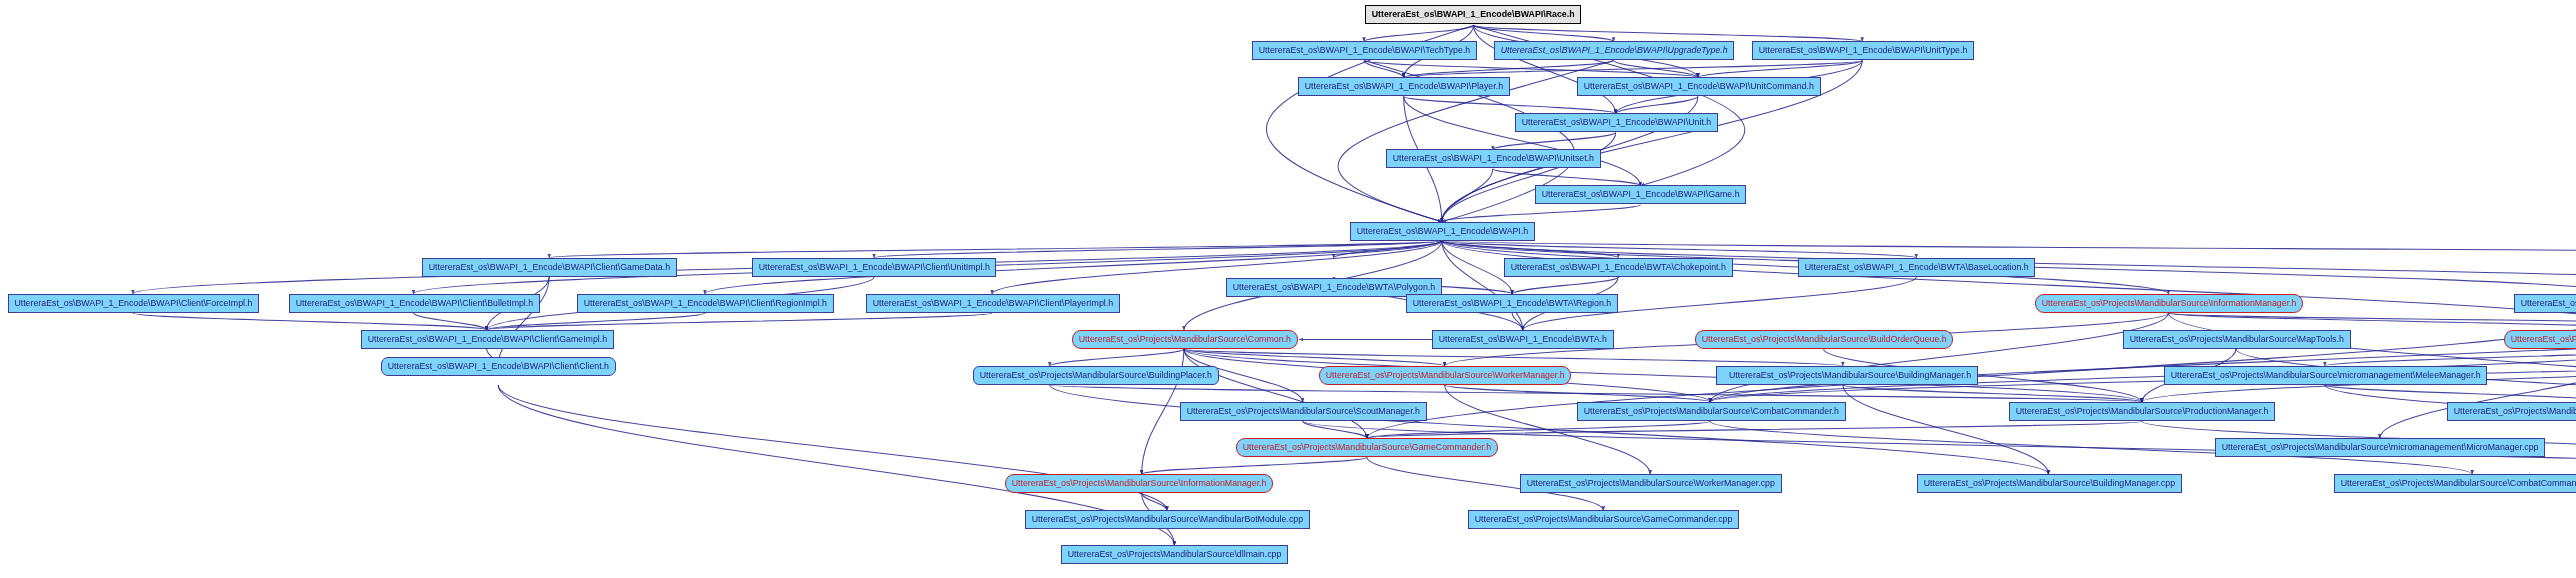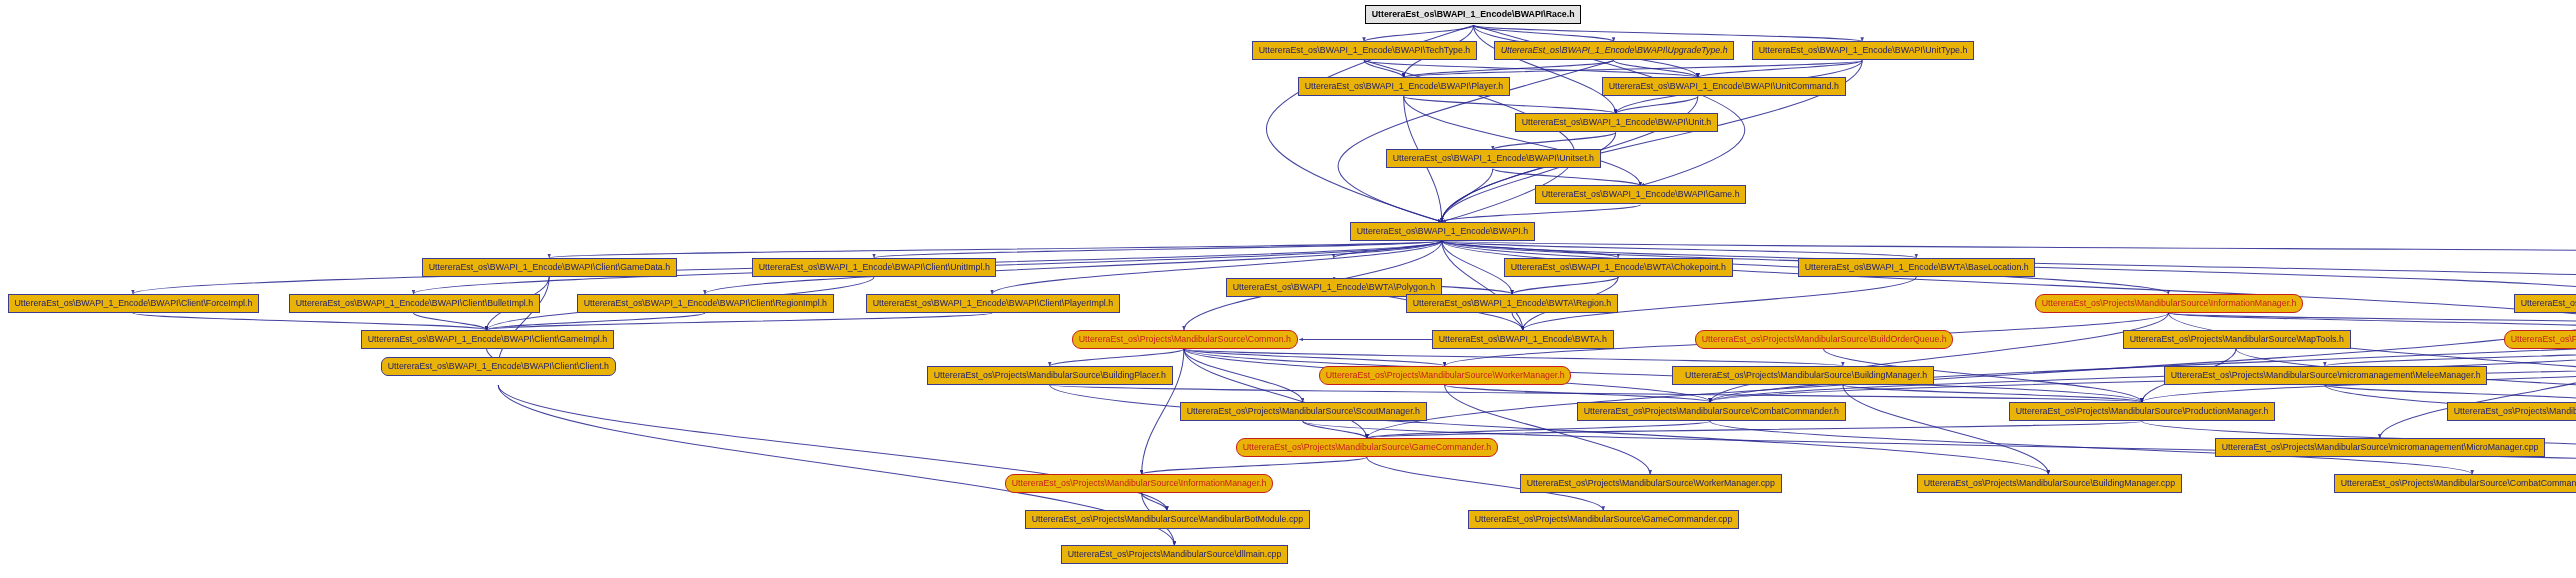--- a/index.html
+++ b/index.html
@@ -2,21 +2,21 @@
 <html style="--edge: #24248f; --node-border: #3b3b8f; --node-text: #1c1c70; --flagged: #c41e1e; --root-fill: #e3e3e3;font-size:8.2px"><head>
 <meta charset="utf-8">
 <style>
   html,body{margin:0;padding:0;background:#ffffff;}
   #canvas{position:relative;width:3592px;height:579px;font-family:"Liberation Sans",sans-serif;overflow:hidden;}
   #edges{position:absolute;left:0;top:0;z-index:0;}
   #nodes{position:absolute;left:0;top:0;width:100%;height:100%;z-index:1;}
   .node{
     position:absolute;box-sizing:border-box;white-space:nowrap;
     padding:3.1px 5.7px;font-size:8.8px;line-height:1.25;
-    background:#eab308;border:1px solid var(--node-border,#3b3b8f);
+    background:#7dd3fc;border:1px solid var(--node-border,#3b3b8f);
     color:var(--node-text,#1c1c70);cursor:pointer;
   }
   .node.flagged{border-color:var(--flagged,#c41e1e);color:var(--flagged,#c41e1e);border-radius:9px;}
   .node.root{border:1.5px solid #000000;color:#000000;font-weight:bold;background:var(--root-fill,#e3e3e3);}
   .edge{fill:none;stroke:var(--edge,#24248f);stroke-width:2;opacity:.85;}
 </style>
 </head>
 <body>
 
 <div id="canvas">
@@ -139,21 +139,21 @@
       <path d="M 2653 887 C 2653 900.2, 2216 906.8, 2216 920" class="edge" marker-end="url(#arrow)"></path>
       <path d="M 2216 957 C 2216 970.2, 2265 976.8, 2265 990" class="edge" marker-end="url(#arrow)"></path>
       <path d="M 2216 957 C 2216 997.4, 2279.5 1017.6, 2279.5 1058" class="edge" marker-end="url(#arrow)"></path>
     </svg>
   <div id="nodes">
       <div class="node root" title="UttereraEst_os\BWAPI_1_Encode\BWAPI\Race.h" style="left: 1365px; top: 5.2px;">UttereraEst_os\BWAPI_1_Encode\BWAPI\Race.h</div>
       <div class="node" title="UttereraEst_os\BWAPI_1_Encode\BWAPI\TechType.h" style="left: 1252px; top: 41px;">UttereraEst_os\BWAPI_1_Encode\BWAPI\TechType.h</div>
       <div class="node" title="UttereraEst_os\BWAPI_1_Encode\BWAPI\UpgradeType.h" style="left: 1494px; top: 41px; font-style: italic;">UttereraEst_os\BWAPI_1_Encode\BWAPI\UpgradeType.h</div>
       <div class="node" title="UttereraEst_os\BWAPI_1_Encode\BWAPI\UnitType.h" style="left: 1752px; top: 41px;">UttereraEst_os\BWAPI_1_Encode\BWAPI\UnitType.h</div>
       <div class="node" title="UttereraEst_os\BWAPI_1_Encode\BWAPI\Player.h" style="left: 1298px; top: 77px;">UttereraEst_os\BWAPI_1_Encode\BWAPI\Player.h</div>
-      <div class="node" title="UttereraEst_os\BWAPI_1_Encode\BWAPI\UnitCommand.h" style="left: 1577px; top: 77px; margin-left: 25px;">UttereraEst_os\BWAPI_1_Encode\BWAPI\UnitCommand.h</div>
+      <div class="node" title="UttereraEst_os\BWAPI_1_Encode\BWAPI\UnitCommand.h" style="left: 1577px; top: 77px;">UttereraEst_os\BWAPI_1_Encode\BWAPI\UnitCommand.h</div>
       <div class="node" title="UttereraEst_os\BWAPI_1_Encode\BWAPI\Unit.h" style="left: 1515px; top: 113px;">UttereraEst_os\BWAPI_1_Encode\BWAPI\Unit.h</div>
       <div class="node" title="UttereraEst_os\BWAPI_1_Encode\BWAPI\Unitset.h" style="left: 1386px; top: 149px; text-align: center;">UttereraEst_os\BWAPI_1_Encode\BWAPI\Unitset.h</div>
       <div class="node" title="UttereraEst_os\BWAPI_1_Encode\BWAPI\Game.h" style="left: 1535px; top: 185px;">UttereraEst_os\BWAPI_1_Encode\BWAPI\Game.h</div>
       <div class="node" title="UttereraEst_os\BWAPI_1_Encode\BWAPI.h" style="left: 1350px; top: 222px;">UttereraEst_os\BWAPI_1_Encode\BWAPI.h</div>
       <div class="node" title="UttereraEst_os\BWAPI_1_Encode\BWAPI\Client\GameData.h" style="left: 422px; top: 258px;">UttereraEst_os\BWAPI_1_Encode\BWAPI\Client\GameData.h</div>
       <div class="node" title="UttereraEst_os\BWAPI_1_Encode\BWAPI\Client\UnitImpl.h" style="left: 752px; top: 258px;">UttereraEst_os\BWAPI_1_Encode\BWAPI\Client\UnitImpl.h</div>
       <div class="node" title="UttereraEst_os\BWAPI_1_Encode\BWTA\Polygon.h" style="left: 1226px; top: 258px; margin-top: 20px;">UttereraEst_os\BWAPI_1_Encode\BWTA\Polygon.h</div>
       <div class="node" title="UttereraEst_os\BWAPI_1_Encode\BWTA\Chokepoint.h" style="left: 1504px; top: 258px;">UttereraEst_os\BWAPI_1_Encode\BWTA\Chokepoint.h</div>
       <div class="node" title="UttereraEst_os\BWAPI_1_Encode\BWTA\BaseLocation.h" style="left: 1798px; top: 258px;">UttereraEst_os\BWAPI_1_Encode\BWTA\BaseLocation.h</div>
       <div class="node" title="UttereraEst_os\BWAPI_1_Encode\BWAPI\Client\ForceImpl.h" style="left: 7.7px; top: 294px;">UttereraEst_os\BWAPI_1_Encode\BWAPI\Client\ForceImpl.h</div>
@@ -163,23 +163,23 @@
       <div class="node" title="UttereraEst_os\BWAPI_1_Encode\BWTA\Region.h" style="left: 1406px; top: 294px;">UttereraEst_os\BWAPI_1_Encode\BWTA\Region.h</div>
       <div class="node flagged" title="UttereraEst_os\Projects\MandibularSource\InformationManager.h" style="left: 2035px; top: 294px;">UttereraEst_os\Projects\MandibularSource\InformationManager.h</div>
       <div class="node" title="UttereraEst_os\Projects\MandibularSource\MapGrid.h" style="left: 2514px; top: 294px;">UttereraEst_os\Projects\MandibularSource\MapGrid.h</div>
       <div class="node" title="UttereraEst_os\BWAPI_1_Encode\BWAPI\Client\GameImpl.h" style="left: 361px; top: 330px;">UttereraEst_os\BWAPI_1_Encode\BWAPI\Client\GameImpl.h</div>
       <div class="node flagged" title="UttereraEst_os\Projects\MandibularSource\Common.h" style="left: 1072px; top: 330px;">UttereraEst_os\Projects\MandibularSource\Common.h</div>
       <div class="node" title="UttereraEst_os\BWAPI_1_Encode\BWTA.h" style="left: 1432px; top: 330px;">UttereraEst_os\BWAPI_1_Encode\BWTA.h</div>
       <div class="node flagged" title="UttereraEst_os\Projects\MandibularSource\BuildOrderQueue.h" style="left: 1695px; top: 330px;">UttereraEst_os\Projects\MandibularSource\BuildOrderQueue.h</div>
       <div class="node" title="UttereraEst_os\Projects\MandibularSource\MapTools.h" style="left: 2123px; top: 330px;">UttereraEst_os\Projects\MandibularSource\MapTools.h</div>
       <div class="node flagged" title="UttereraEst_os\Projects\MandibularSource\micromanagement\MicroManager.h" style="left: 2504px; top: 330px;">UttereraEst_os\Projects\MandibularSource\micromanagement\MicroManager.h</div>
       <div class="node" title="UttereraEst_os\BWAPI_1_Encode\BWAPI\Client\Client.h" style="left: 381px; top: 357px; border-radius: 7px;">UttereraEst_os\BWAPI_1_Encode\BWAPI\Client\Client.h</div>
-      <div class="node" title="UttereraEst_os\Projects\MandibularSource\BuildingPlacer.h" style="left: 927px; top: 366px;">UttereraEst_os\Projects\MandibularSource\BuildingPlacer.h</div>
+      <div class="node" title="UttereraEst_os\Projects\MandibularSource\BuildingPlacer.h" style="left: 973px; top: 366px; border-radius: 6px;">UttereraEst_os\Projects\MandibularSource\BuildingPlacer.h</div>
       <div class="node flagged" title="UttereraEst_os\Projects\MandibularSource\WorkerManager.h" style="left: 1319px; top: 366px;">UttereraEst_os\Projects\MandibularSource\WorkerManager.h</div>
-      <div class="node" title="UttereraEst_os\Projects\MandibularSource\BuildingManager.h" style="left: 1672px; top: 366px; padding-left: 12px;">UttereraEst_os\Projects\MandibularSource\BuildingManager.h</div>
+      <div class="node" title="UttereraEst_os\Projects\MandibularSource\BuildingManager.h" style="left: 1716px; top: 366px; padding-left: 12px;">UttereraEst_os\Projects\MandibularSource\BuildingManager.h</div>
       <div class="node" title="UttereraEst_os\Projects\MandibularSource\micromanagement\MeleeManager.h" style="left: 2164px; top: 366px;">UttereraEst_os\Projects\MandibularSource\micromanagement\MeleeManager.h</div>
       <div class="node" title="UttereraEst_os\Projects\MandibularSource\ScoutManager.h" style="left: 1180px; top: 402px;">UttereraEst_os\Projects\MandibularSource\ScoutManager.h</div>
       <div class="node" title="UttereraEst_os\Projects\MandibularSource\CombatCommander.h" style="left: 1577px; top: 402px;">UttereraEst_os\Projects\MandibularSource\CombatCommander.h</div>
       <div class="node" title="UttereraEst_os\Projects\MandibularSource\ProductionManager.h" style="left: 2009px; top: 402px;">UttereraEst_os\Projects\MandibularSource\ProductionManager.h</div>
       <div class="node" title="UttereraEst_os\Projects\MandibularSource\micromanagement\MeleeManager.cpp" style="left: 2447px; top: 402px;">UttereraEst_os\Projects\MandibularSource\micromanagement\MeleeManager.cpp</div>
       <div class="node flagged" title="UttereraEst_os\Projects\MandibularSource\GameCommander.h" style="left: 1236px; top: 438px;">UttereraEst_os\Projects\MandibularSource\GameCommander.h</div>
       <div class="node" title="UttereraEst_os\Projects\MandibularSource\micromanagement\MicroManager.cpp" style="left: 2215px; top: 438px;">UttereraEst_os\Projects\MandibularSource\micromanagement\MicroManager.cpp</div>
       <div class="node flagged" title="UttereraEst_os\Projects\MandibularSource\MandibularBotModule.h" style="left: 1005px; top: 474px;">UttereraEst_os\Projects\MandibularSource\InformationManager.h</div>
       <div class="node" title="UttereraEst_os\Projects\MandibularSource\WorkerManager.cpp" style="left: 1520px; top: 474px;">UttereraEst_os\Projects\MandibularSource\WorkerManager.cpp</div>
       <div class="node" title="UttereraEst_os\Projects\MandibularSource\BuildingManager.cpp" style="left: 1917px; top: 474px;">UttereraEst_os\Projects\MandibularSource\BuildingManager.cpp</div>

